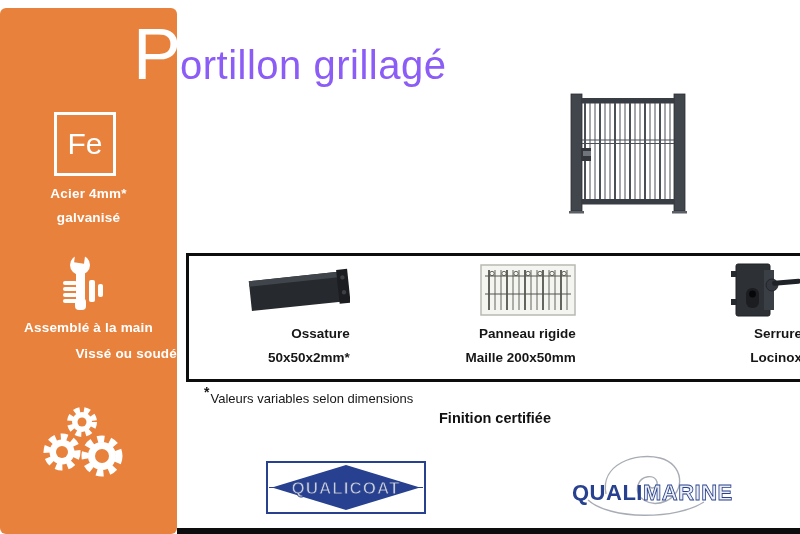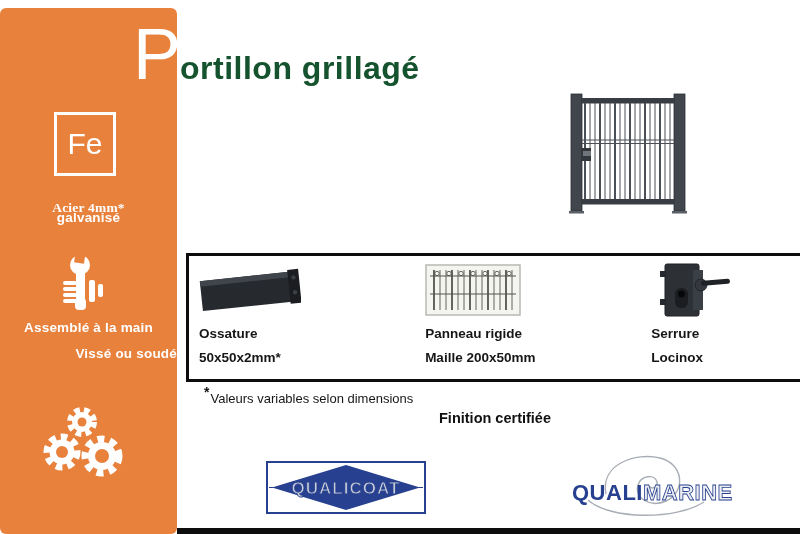--- a/index.html
+++ b/index.html
@@ -11,43 +11,43 @@
   .sidebar{
     position:absolute;left:0;top:8px;width:177px;height:526px;
     background:#E8813C;color:#ffffff;border-radius:6px;
   }
   .fe-box{
     position:absolute;left:54px;top:104px;width:56px;height:58px;
     border:3px solid #ffffff;display:flex;align-items:center;justify-content:center;
     font-size:30px;color:#ffffff;
   }
   .side-line{position:absolute;width:177px;text-align:center;font-size:13.5px;font-weight:bold;letter-spacing:.2px;}
-  .l-acier{top:192px;font-family:Liberation Serif, serif;} .l-galva{top:202px;}
+  .l-acier{top:178px;} .l-galva{top:202px;}
   .l-assemble{top:312px;} .l-visse{top:338px;text-align:right;}
   .l-access{top:475px;}
   .icon-wrap{position:absolute;}
   .wrench-wrap{left:55px;top:246px;}
   .gears-wrap{left:42px;top:398px;}
   
   .title{
     position:absolute;left:133px;top:18px;display:flex;align-items:baseline;
     white-space:nowrap;font-weight:400;
   }
   .title .initial{font-size:72px;color:#ffffff;line-height:1;letter-spacing:-1px;}
-  .title .rest{font-size:32px;color:#14532d;line-height:1;letter-spacing:.5px;font-weight:bold;}
+  .title .rest{font-size:40px;color:#8b5cf6;line-height:1;letter-spacing:.5px;}
   
   .gate{position:absolute;left:568px;top:92px;}
   
   .components-box{
     position:absolute;left:186px;top:253px;width:603px;height:113px;
     border:3px solid #0d0d0d;background:#ffffff;
     display:flex;justify-content:space-between;align-items:stretch;
     padding:6px 10px 4px 10px;box-sizing:content-box;
   }
-  .component{display:flex;flex-direction:column;align-items:flex-start;width:25%;}
+  .component{display:flex;flex-direction:column;align-items:flex-end;width:25%;}
   .component .img{height:56px;display:flex;align-items:center;justify-content:center;}
   .comp-line1{font-size:13.5px;font-weight:bold;color:#161616;margin-top:8px;text-align:center;}
   .comp-line2{font-size:13.5px;font-weight:bold;color:#161616;margin-top:9px;text-align:center;}
   .comp-tight .comp-line2{margin-top:2px;}
   
   .footnote{position:absolute;left:204px;top:384px;font-size:13px;color:#161616;}
   .footnote .star{font-size:14px;font-weight:bold;vertical-align:6px;margin-right:1px;}
   .finish{position:absolute;left:300px;top:410px;width:390px;text-align:center;
           font-size:14.5px;font-weight:bold;color:#111;}
   

